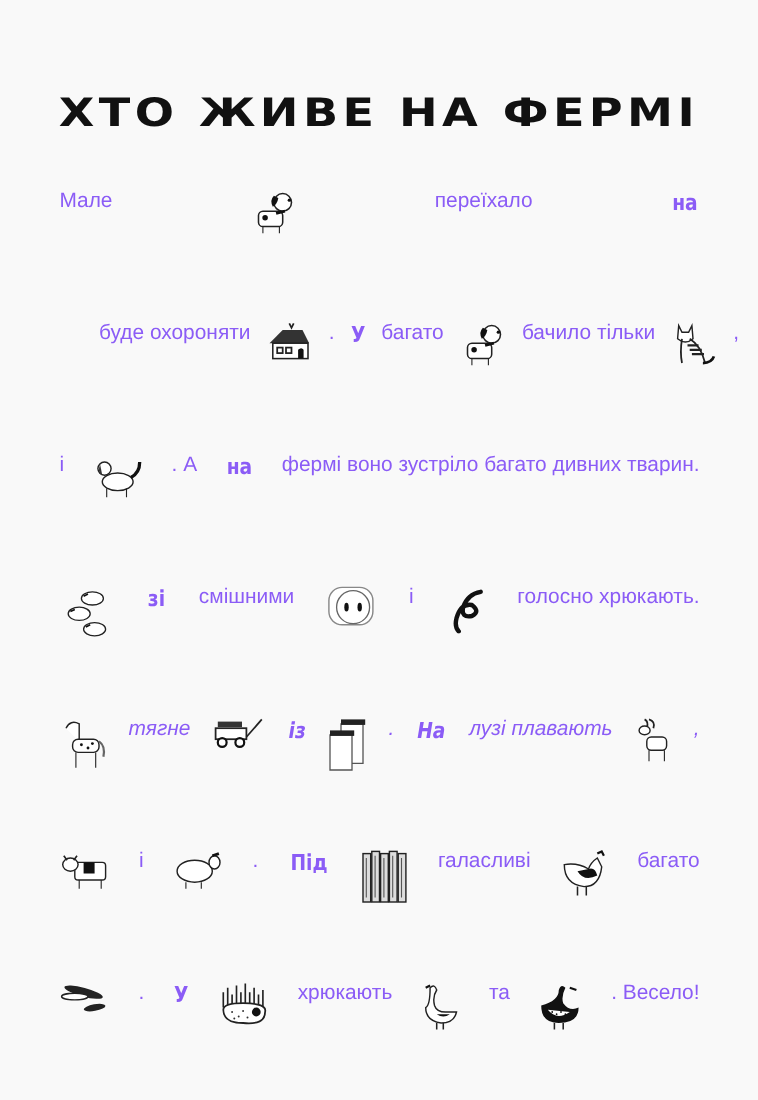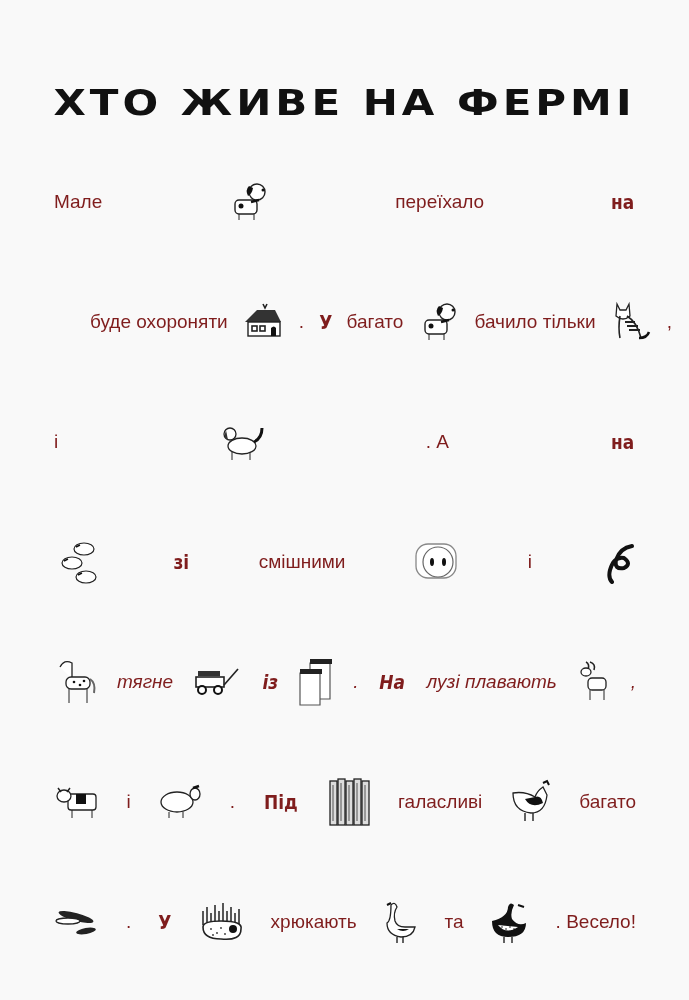--- a/index.html
+++ b/index.html
@@ -10,22 +10,22 @@
     position: relative;
   }
   .title {
     position: absolute; left: 0; top: 50px; width: 689px; text-align: center;
     font-family: "DejaVu Sans", sans-serif; font-weight: 900;
     font-size: 42px; letter-spacing: 4px; color: #111;
     text-transform: uppercase; transform: scaleY(0.85);
   }
   .line {
     position: absolute; left: 54px; width: 582px; height: 60px;
-    display: flex; align-items: center; justify-content: space-between;
-    font-size: 19px; color: #7f1d1d;
+    display: flex; align-items: flex-start; justify-content: space-between;
+    font-size: 19px; color: #8b5cf6;
   }
   .w { white-space: nowrap; }
   .b { font-weight: 900; font-family: "DejaVu Sans", sans-serif; font-size: 20px; transform: scaleX(0.85); display: inline-block; }
   .pic { display: inline-block; flex: none; }
   .pic svg { display: block; }
 </style>
 </head>
 <body>
 
 <h1 class="title">Хто живе на фермі</h1>
@@ -93,20 +93,21 @@
           <ellipse cx="24" cy="26" rx="14" ry="8" fill="#fff" stroke="#222" stroke-width="1.3"></ellipse>
           <circle cx="12" cy="14" r="6" fill="#fff" stroke="#222" stroke-width="1.3"></circle>
           <path d="M8 10 q-3 8 2 10" fill="#333"></path>
           <path d="M36 22 q8 -4 8 -14" stroke="#111" stroke-width="3" fill="none"></path>
           <line x1="14" y1="32" x2="14" y2="40" stroke="#222"></line>
           <line x1="32" y1="32" x2="32" y2="40" stroke="#222"></line>
         </svg>
       </span>
       <span class="w">. А</span>
       <span class="w b">на</span>
+      <span class="w">фермі воно зустріло багато дивних тварин.</span>
     </div>
     <div class="line" style="top: 532px;">
       <span class="pic">
         <svg width="50" height="50" viewBox="0 0 50 50">
           <ellipse cx="30" cy="12" rx="10" ry="6" fill="#fff" stroke="#222" stroke-width="1.2"></ellipse>
           <ellipse cx="18" cy="26" rx="10" ry="6" fill="#fff" stroke="#222" stroke-width="1.2"></ellipse>
           <ellipse cx="32" cy="40" rx="10" ry="6" fill="#fff" stroke="#222" stroke-width="1.2"></ellipse>
           <path d="M22 10 l4 -2 M10 24 l4 -2 M24 38 l4 -2" stroke="#111" stroke-width="1.5"></path>
         </svg>
       </span>
@@ -119,20 +120,21 @@
           <ellipse cx="18" cy="20" rx="2" ry="4" fill="#111"></ellipse>
           <ellipse cx="30" cy="20" rx="2" ry="4" fill="#111"></ellipse>
         </svg>
       </span>
       <span class="w">і</span>
       <span class="pic">
         <svg width="36" height="44" viewBox="0 0 36 44">
           <path d="M32 6 q-12 2 -16 14 q-2 10 8 8 q8 -4 0 -10 q-10 -2 -14 12 q-2 8 2 12" stroke="#111" stroke-width="4" fill="none" stroke-linecap="round"></path>
         </svg>
       </span>
+      <span class="w">голосно хрюкають.</span>
     </div>
     <div class="line" style="top: 652px; font-style: italic;">
       <span class="pic">
         <svg width="44" height="50" viewBox="0 0 44 50">
           <path d="M6 10 q4 -8 12 -4 l0 16" fill="#fff" stroke="#222" stroke-width="1.3"></path>
           <rect x="12" y="20" width="24" height="12" rx="5" fill="#fff" stroke="#222" stroke-width="1.3"></rect>
           <circle cx="20" cy="25" r="1.3" fill="#111"></circle>
           <circle cx="26" cy="28" r="1.3" fill="#111"></circle>
           <circle cx="30" cy="24" r="1.3" fill="#111"></circle>
           <path d="M36 22 q6 4 4 14" stroke="#666" stroke-width="2" fill="none"></path>

